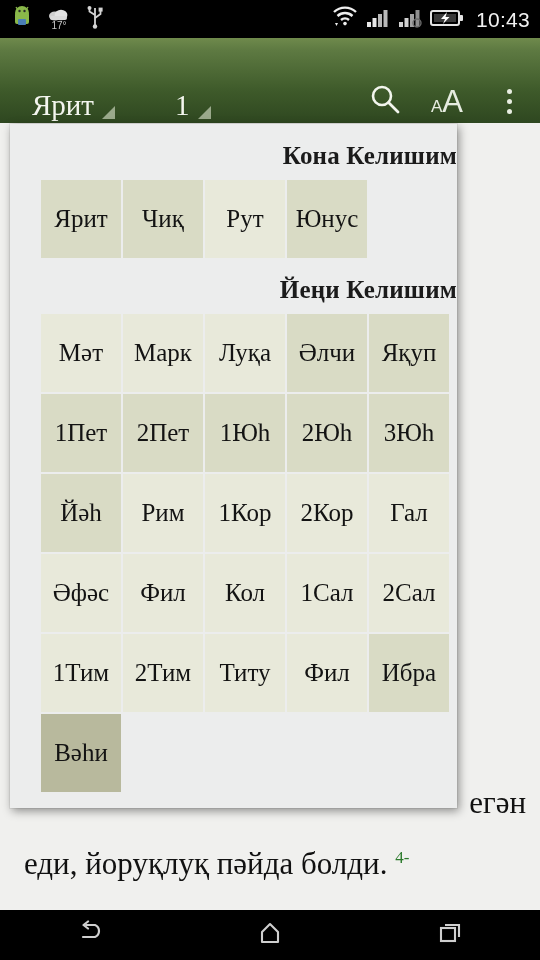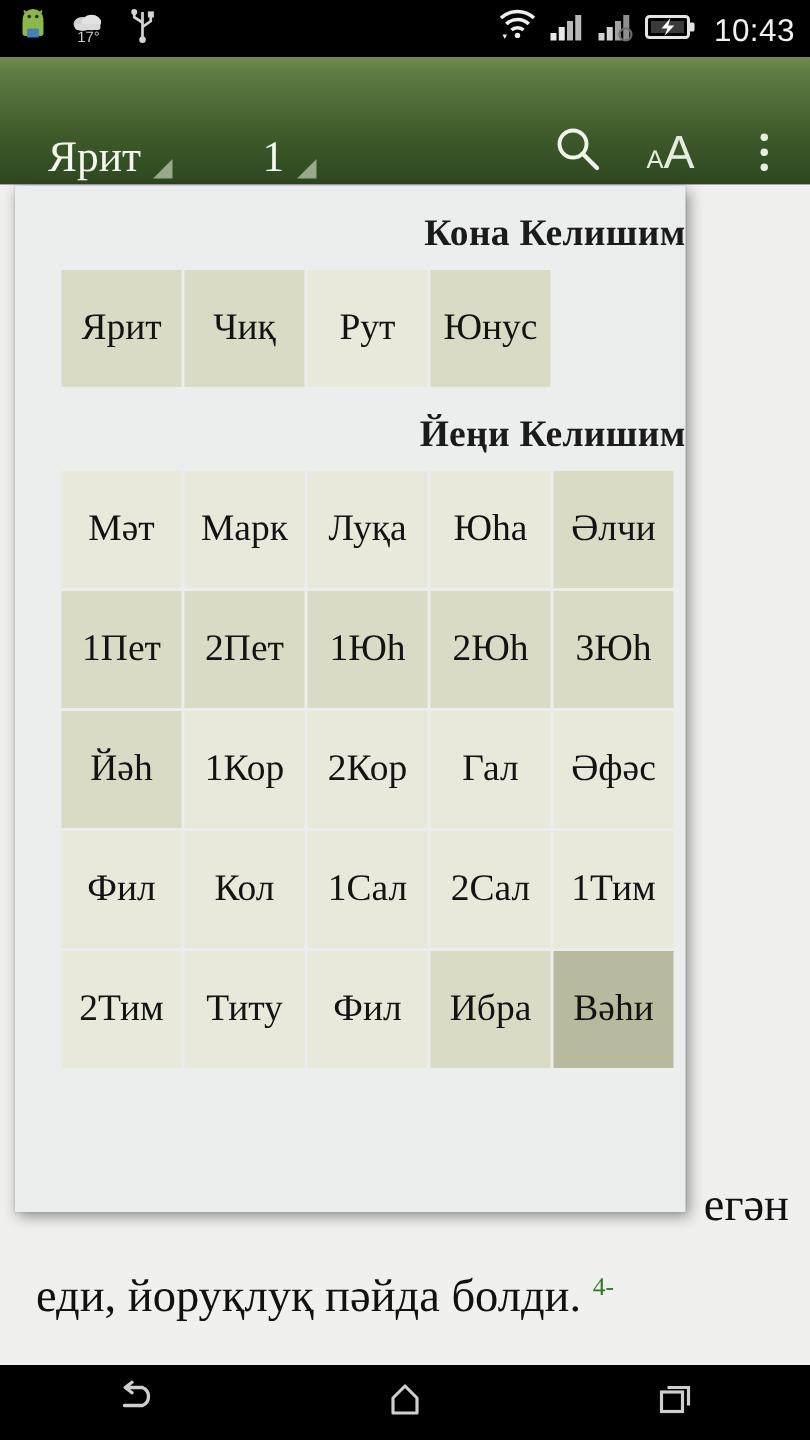--- a/index.html
+++ b/index.html
@@ -378,28 +378,29 @@
             <div class="tile t-mid">Юнус</div>
           </div>
       </div>
 
       <div>
         <div class="section-title">Йеңи Келишим</div>
         <div class="grid">
             <div class="tile t-light">Мәт</div>
             <div class="tile t-light">Марк</div>
             <div class="tile t-light">Луқа</div>
-            <div class="tile t-light">Юһа</div>
             <div class="tile t-mid">Әлчи</div>
+            <div class="tile t-mid">Яқуп</div>
             <div class="tile t-mid">1Пет</div>
             <div class="tile t-mid">2Пет</div>
             <div class="tile t-mid">1Юһ</div>
             <div class="tile t-mid">2Юһ</div>
             <div class="tile t-mid">3Юһ</div>
             <div class="tile t-mid">Йәһ</div>
+            <div class="tile t-light">Рим</div>
             <div class="tile t-light">1Кор</div>
             <div class="tile t-light">2Кор</div>
             <div class="tile t-light">Гал</div>
             <div class="tile t-light">Әфәс</div>
             <div class="tile t-light">Фил</div>
             <div class="tile t-light">Кол</div>
             <div class="tile t-light">1Сал</div>
             <div class="tile t-light">2Сал</div>
             <div class="tile t-light">1Тим</div>
             <div class="tile t-light">2Тим</div>

